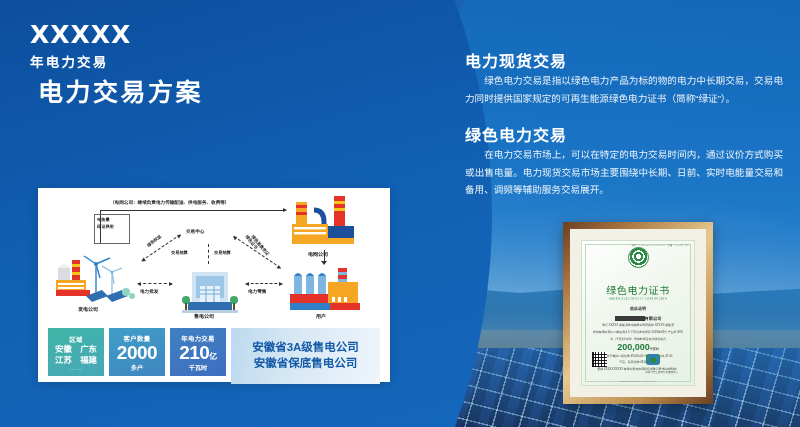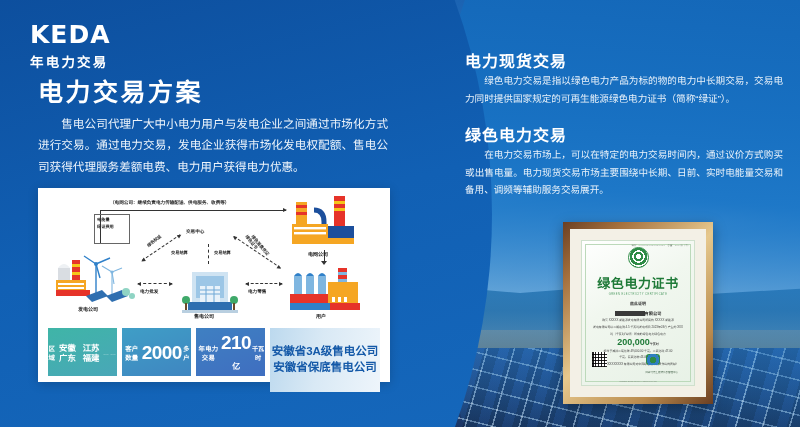--- a/index.html
+++ b/index.html
@@ -115,35 +115,35 @@
   
   .ico{ position:absolute; }
   .plant-gen{ left:18px; top:58px; width:82px; height:56px; }
   .plant-grid{ left:252px; top:8px; width:70px; height:52px; }
   .plant-user{ left:250px; top:76px; width:76px; height:48px; }
   .bld-center{ left:140px; top:82px; width:64px; height:44px; }
 
   
   .stats{ position:absolute; left:10px; top:140px; width:332px; height:48px; display:flex; gap:5px; }
   .stat{
-    width:69px; height:48px; color:#fff; display:flex; flex-direction:row;
+    width:56px; height:48px; color:#fff; display:flex; flex-direction:column;
     align-items:center; justify-content:center; text-align:center; padding-top:2px;
   }
   .stat.s1{ background:linear-gradient(160deg,#3fb5a7,#49a7b8); }
   .stat.s2{ background:linear-gradient(160deg,#3f9ec6,#3f86c1); }
   .stat.s3{ background:linear-gradient(160deg,#3f80c2,#3f6ec0); }
   .stat-cap{ font-size:6.4px; font-weight:700; letter-spacing:.3px; }
   .stat-big{ font-size:19px; font-weight:800; line-height:1.05; letter-spacing:-.5px; }
   .stat-big small{ font-size:8px; font-weight:700; }
   .stat-unit{ font-size:6.2px; font-weight:700; margin-top:0px; }
   .stat-region{ font-size:8.4px; font-weight:800; line-height:1.25; }
   .stat-dots{ font-size:6px; letter-spacing:1px; opacity:.85; }
 
   .stat-wide{
-    flex:1; height:64px; position:relative; overflow:hidden;
+    flex:1; height:56px; position:relative; overflow:hidden;
     background:linear-gradient(100deg,#bcd9ee 0%, #d9e9f5 45%, #eef5fb 100%);
     display:flex; flex-direction:column; align-items:center; justify-content:center;
   }
   .stat-wide-line{ font-size:11.5px; font-weight:800; color:#1459a8; line-height:1.38; position:relative; z-index:2; }
 
   
   .r-h1{ position:absolute; left:465px; top:48px; font-size:16px; font-weight:700; color:#fff; letter-spacing:1px;}
   .r-p1{ position:absolute; left:465px; top:72px; width:318px; font-size:9.6px; line-height:1.85;
          color:#e9f2fa; text-align:justify; text-indent:2em; font-weight:500;}
   .r-h2{ position:absolute; left:465px; top:122px; font-size:16px; font-weight:700; color:#fff; letter-spacing:1px;}
@@ -167,21 +167,21 @@
   }
   .cert-paper:before{
     content:""; position:absolute; inset:3px; border:.7px solid #bcd9ba;
   }
   .cert-topnote{ position:absolute; top:1.5px; right:4px; font-size:2.2px; color:#6d7a6c; letter-spacing:.2px;}
   .cert-seal{
     width:21px; height:21px; border-radius:50%;
     background:radial-gradient(circle at 50% 45%, #ffffff 0 18%, #2e8b45 18% 34%, #ffffff 34% 44%, #2e8b45 44% 62%, #ffffff 62% 72%, #2e8b45 72% 100%);
     border:1.2px solid #2e8b45; position:relative; z-index:2;
   }
-  .cert-title{ margin-top:5px; font-size:13px; font-weight:700; color:#1f7a38; letter-spacing:.6px; position:relative; z-index:2;}
+  .cert-title{ margin-top:14px; font-size:10px; font-weight:400; color:#1f7a38; letter-spacing:.6px; position:relative; z-index:2;}
   .cert-title-en{ font-size:2.6px; color:#4e9a63; letter-spacing:.5px; margin-top:1px; position:relative; z-index:2;}
   .cert-sub{ font-size:4px; color:#333; margin-top:4px; font-weight:700; position:relative; z-index:2;}
   .cert-company{ font-size:4.2px; color:#222; margin-top:3.5px; font-weight:700; position:relative; z-index:2;}
   .cert-company .blk{ background:#3a3a3a; color:transparent; letter-spacing:.2px; }
   .cert-body{ font-size:2.9px; color:#444; line-height:1.5; margin-top:2.5px; width:104px; text-align:center; position:relative; z-index:2;}
   .cert-amount{ font-size:9px; font-weight:800; color:#1f7a38; margin-top:1px; position:relative; z-index:2;}
   .cert-amount small{ font-size:3px; color:#444; font-weight:700; }
   .cert-note{ font-size:2.9px; color:#444; line-height:1.5; margin-top:2px; width:106px; text-align:center; position:relative; z-index:2;}
   .cert-qr{
     position:absolute; left:10px; bottom:18px; width:15px; height:15px; z-index:2;
@@ -210,26 +210,25 @@
   <div class="bg-clouds"></div>
   <div class="bg-mount"></div>
   <div class="bg-ground"></div>
   <div class="bg-panels"></div>
 
   <div class="right-wash"></div>
   <div class="blue-left"></div>
   <div class="arc-line"></div>
 
   <div class="logo">
-    <div class="logo-mark">KEDA</div>
+    <div class="logo-mark">XXXXX</div>
     <div class="logo-sub">年电力交易</div>
   </div>
 
   <div class="left-title">电力交易方案</div>
-  <div class="left-para">售电公司代理广大中小电力用户与发电企业之间通过市场化方式进行交易。通过电力交易，发电企业获得市场化发电权配额、售电公司获得代理服务差额电费、电力用户获得电力优惠。</div>
 
   <div class="card">
 
     <div class="diagram">
 
       <div class="d-label" style="left:72px; top:12px;">（电网公司：继续负责电力传输配送、供电服务、收费等）</div>
 
       <div class="d-arrow" style="left:62px; top:22px; width:186px;"></div>
       <div style="position:absolute;left:62px;top:22px;width:.8px;height:34px;background:#333;"></div>
 

